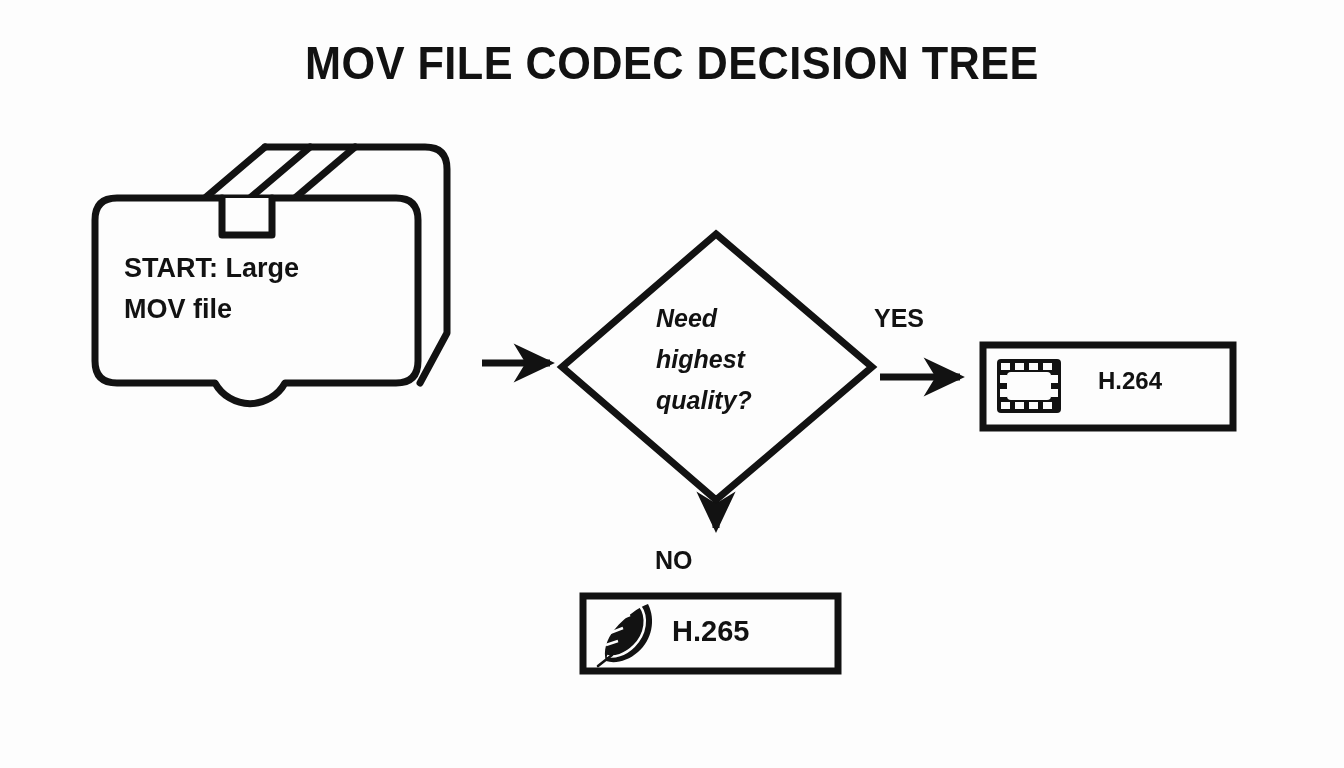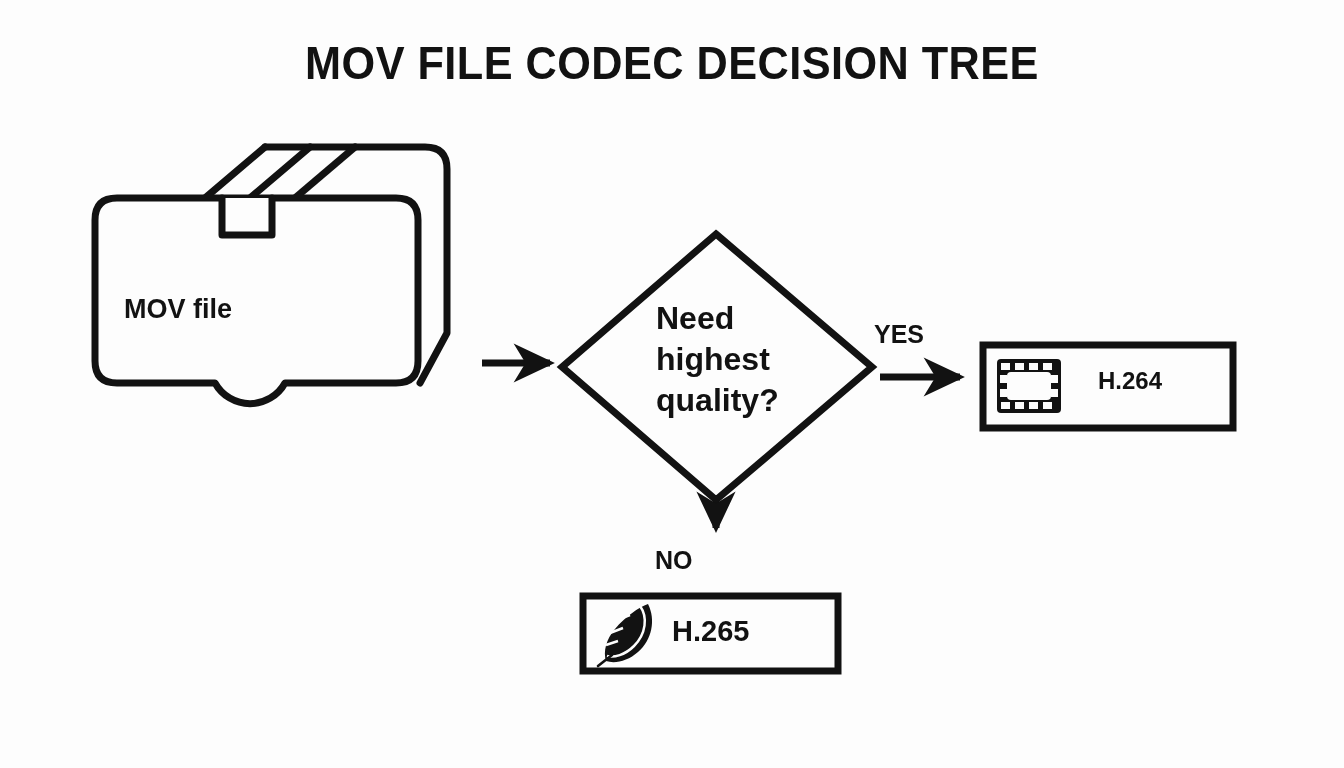--- a/index.html
+++ b/index.html
@@ -46,26 +46,27 @@
   }
   #start-label {
     left: 124px;
     top: 248px;
     font-size: 27px;
     line-height: 41px;
   }
   #decision-label {
     left: 656px;
     top: 298px;
-    font-size: 32px;
+    font-size: 25px;
     line-height: 41px;
+    font-style: italic;
   }
   #yes-label {
     left: 874px;
-    top: 320px;
+    top: 304px;
     font-size: 25px;
   }
   #no-label {
     left: 655px;
     top: 546px;
     font-size: 25px;
   }
   #h264-label {
     left: 1098px;
     top: 367px;
@@ -145,21 +146,21 @@
                  C 628,661 615,664 606,661
                  C 603,652 606,639 615,629
                  C 625,617 639,607 648,604 Z" fill="#121212"></path>
         <path d="M 640,606 C 648,617 646,634 634,646 C 625,655 614,658 607,656" fill="none" stroke="#fdfdfd" stroke-width="2.5"></path>
         <path d="M 630,615 L 617,620 M 623,628 L 610,633 M 618,641 L 606,645" fill="none" stroke="#fdfdfd" stroke-width="2.5"></path>
         <path d="M 612,655 L 598,666" fill="none" stroke="#121212" stroke-width="2.6" stroke-linecap="round"></path>
       </g>
     </g>
   </svg>
 
-  <div class="node-text" id="start-label"><br><span>MOV file</span></div>
+  <div class="node-text" id="start-label"><span>START: Large</span><br><span>MOV file</span></div>
 
   <div class="node-text" id="decision-label"><span>Need</span><br><span>highest</span><br><span>quality?</span></div>
 
   <div class="node-text" id="yes-label">YES</div>
   <div class="node-text" id="no-label">NO</div>
 
   <div class="node-text" id="h264-label">H.264</div>
   <div class="node-text" id="h265-label">H.265</div>
 
 </div>

